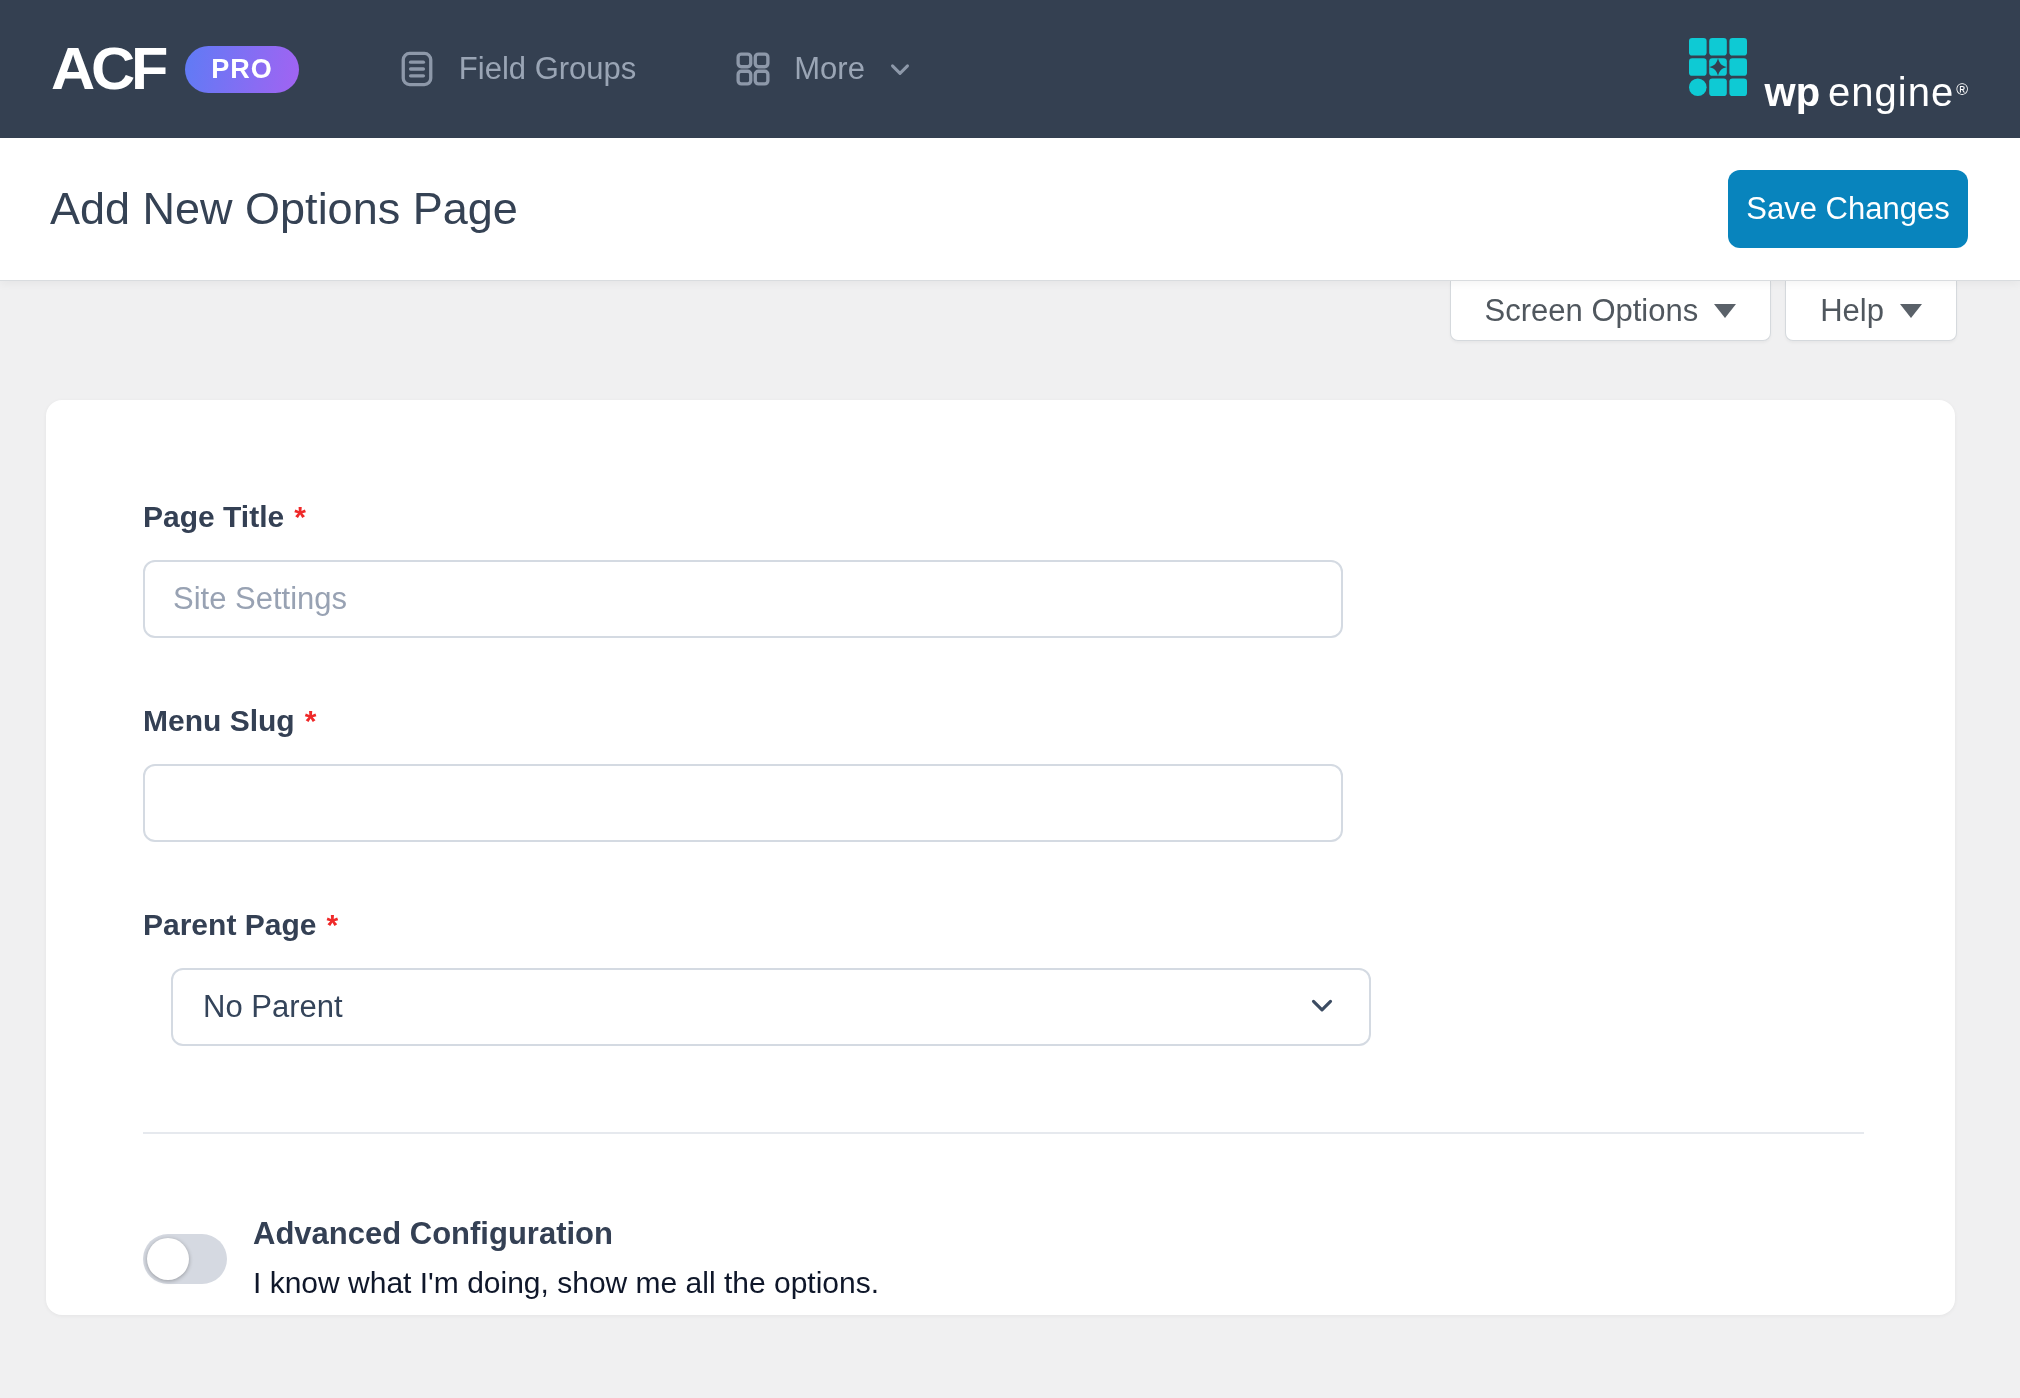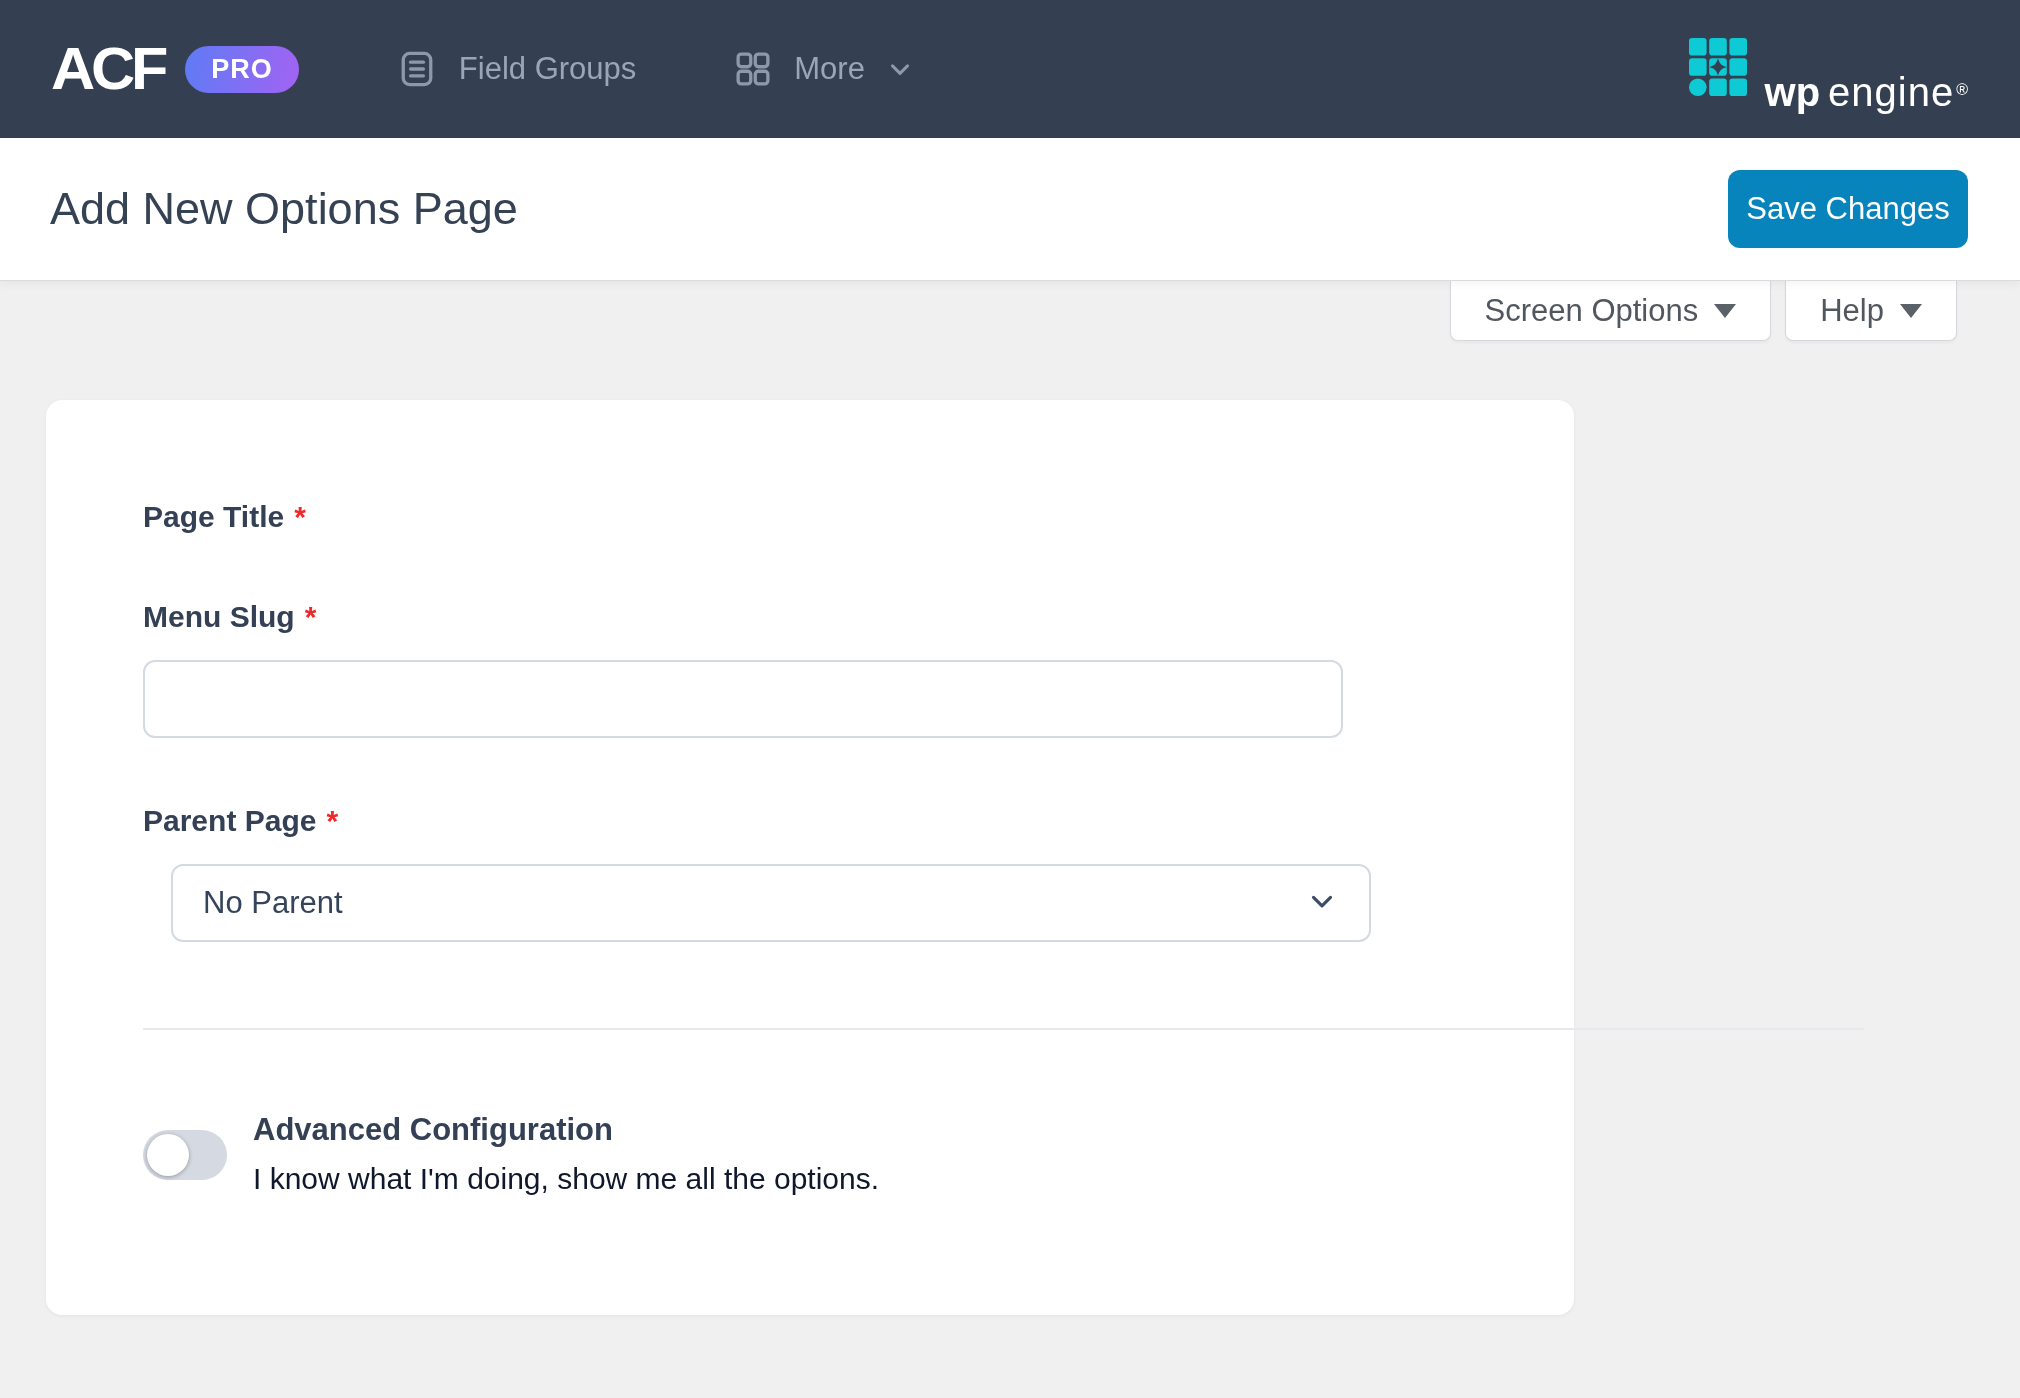--- a/index.html
+++ b/index.html
@@ -76,21 +76,21 @@
   .tri-down {
     width:0; height:0;
     border-left:11px solid transparent;
     border-right:11px solid transparent;
     border-top:14px solid #5a6169;
   }
 
   
   .card {
     position:absolute; top:400px; left:46px;
-    width:1528px; height:915px;
+    width:1909px; height:915px;
     background:#fff; border-radius:16px;
     box-shadow:0 1px 4px rgba(0,0,0,0.05);
     padding:100px 0 0 97px;
   }
   .field-block { margin-bottom:66px; }
   .field-label {
     font-size:30px; font-weight:700; color:#344054;
     display:flex; gap:10px; margin-bottom:26px;
   }
   .req { color:#ef2929; font-weight:700; }
@@ -207,20 +207,21 @@
   </div>
 </div>
 
 <div class="card">
 
   <div class="field-block">
     <div class="field-label">
       <span>Page Title</span>
       <span class="req">*</span>
     </div>
+    <input class="text-input" type="text" placeholder="Site Settings" style="">
   </div>
 
   <div class="field-block">
     <div class="field-label">
       <span>Menu Slug</span>
       <span class="req">*</span>
     </div>
     <input class="text-input" type="text" placeholder="" style="">
   </div>
 

